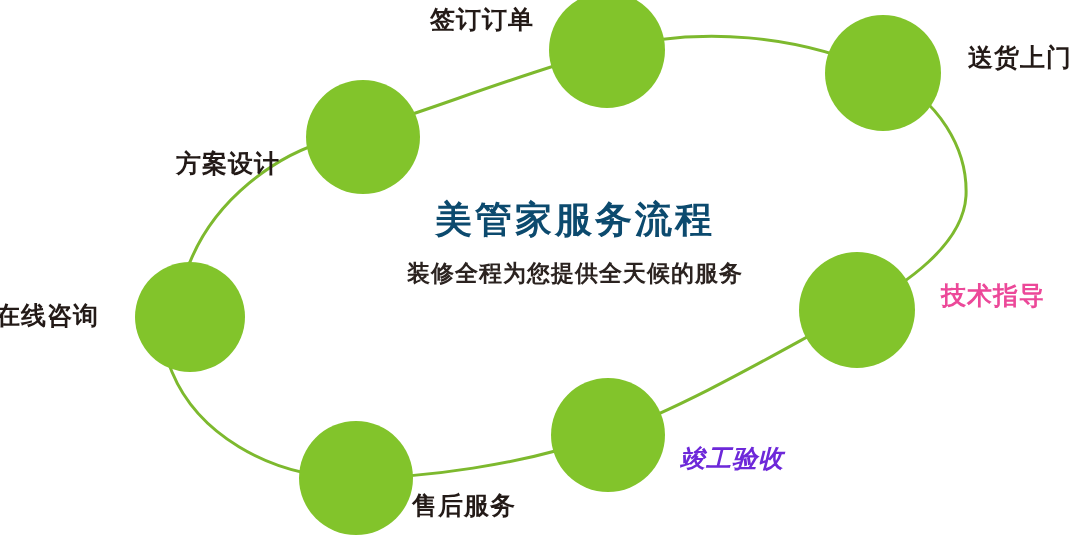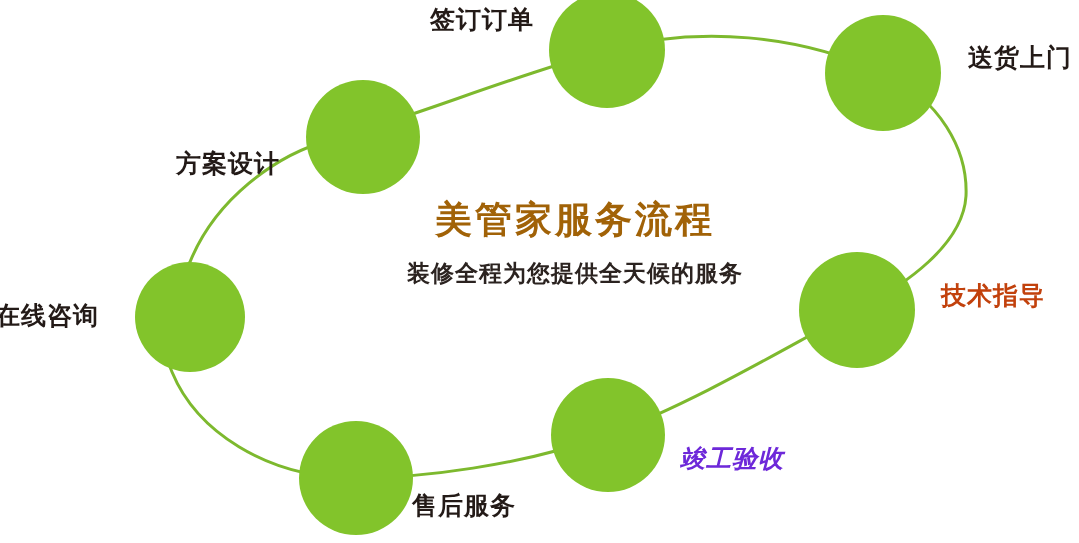--- a/index.html
+++ b/index.html
@@ -79,23 +79,23 @@
         <circle cx="608" cy="435" r="57" fill="#82c42b"></circle>
         <circle cx="356" cy="478" r="57" fill="#82c42b"></circle>
       </g>
   </svg>
 
   <div id="node-labels">
       <div class="node-label" style="left: -5px; top: 303px; color: rgb(35, 26, 23);">在线咨询</div>
       <div class="node-label" style="left: 176px; top: 103px; color: rgb(35, 26, 23); margin-top: 48px;">方案设计</div>
       <div class="node-label" style="left: 430px; top: 7px; color: rgb(35, 26, 23);">签订订单</div>
       <div class="node-label" style="left: 968px; top: 45px; color: rgb(35, 26, 23);">送货上门</div>
-      <div class="node-label" style="left: 941px; top: 283px; color: #c2410c;">技术指导</div>
+      <div class="node-label" style="left: 941px; top: 283px; color: #ec4899;">技术指导</div>
       <div class="node-label" style="left: 680px; top: 446px; color: #6d28d9; font-style: italic;">竣工验收</div>
       <div class="node-label" style="left: 412px; top: 493px; color: rgb(35, 26, 23);">售后服务</div>
     </div>
 
   <div class="center-block">
-    <div class="center-title" style="color: #a16207;">美管家服务流程</div>
+    <div class="center-title" style="color: #0c4a6e;">美管家服务流程</div>
     <div class="center-subtitle" style="color: rgb(43, 35, 32);">装修全程为您提供全天候的服务</div>
   </div>
 
 </div>
 
 </body></html>

